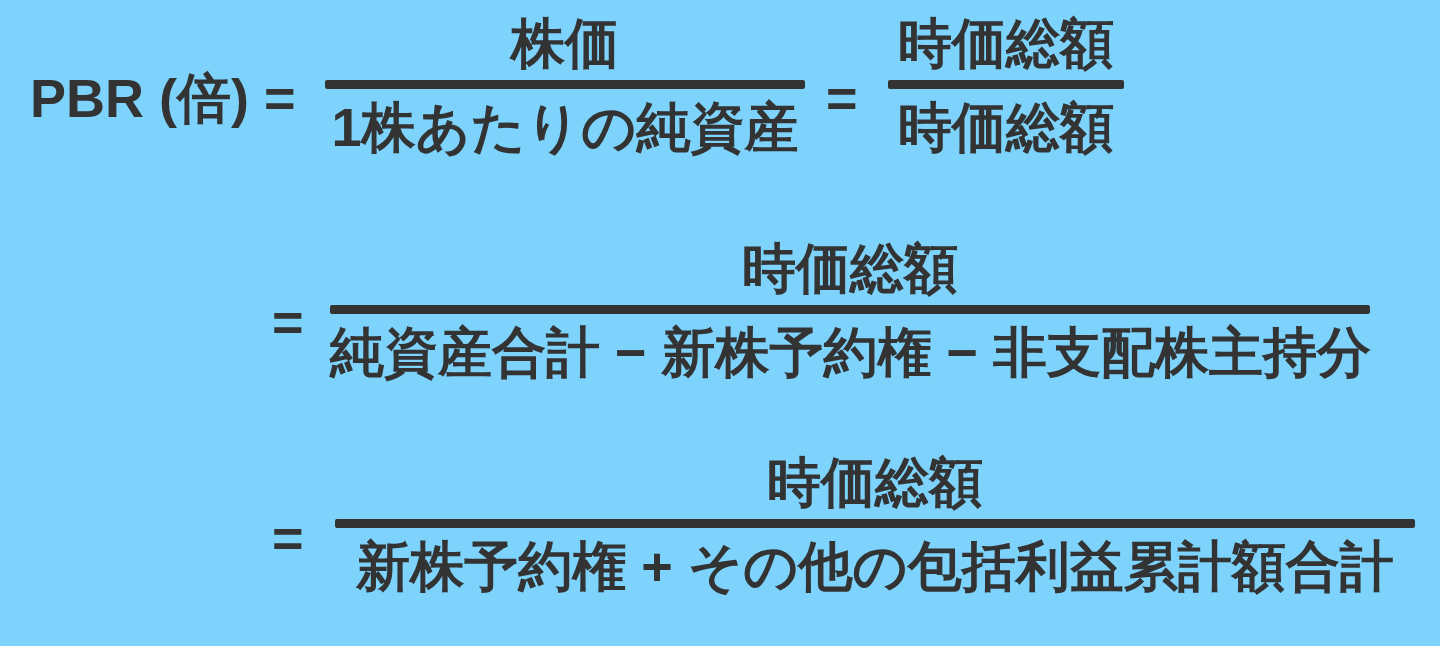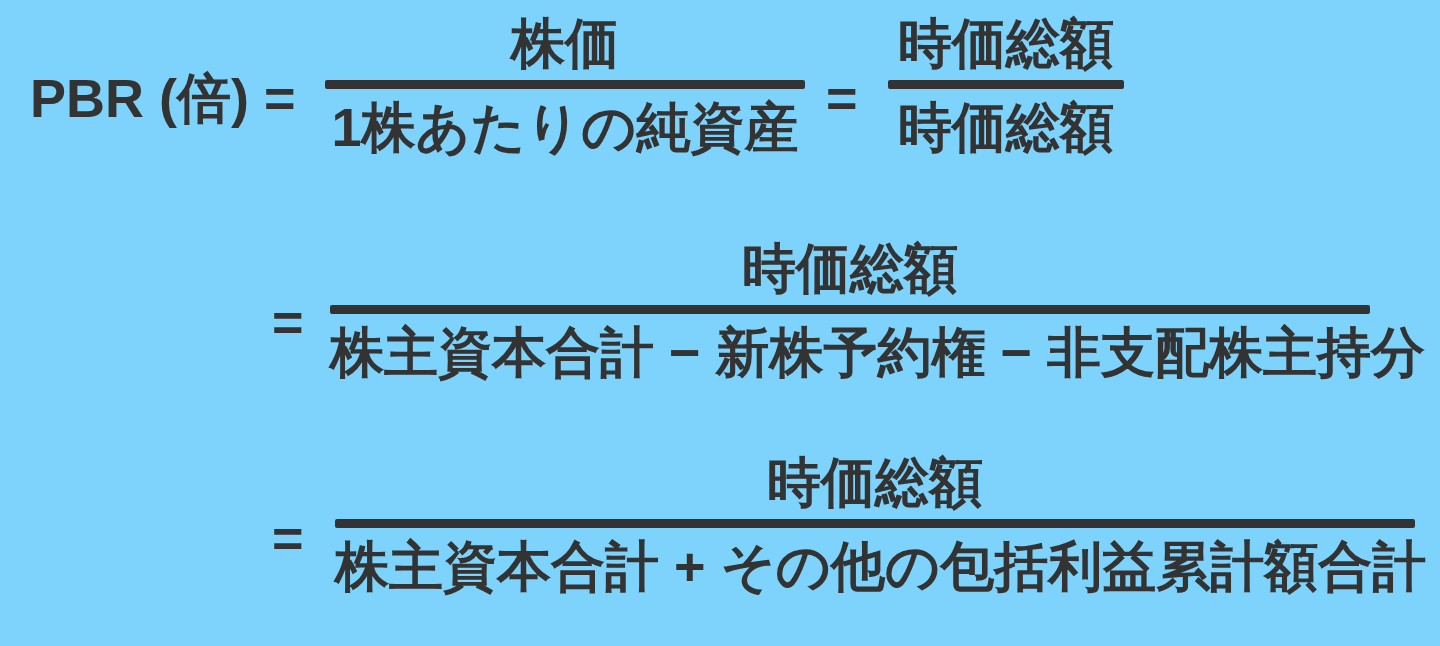--- a/index.html
+++ b/index.html
@@ -75,24 +75,24 @@
     <div class="num">時価総額</div>
     <div class="bar"></div>
     <div class="den">時価総額</div>
   </div>
 
   <div class="txt eq3">=</div>
 
   <div class="frac frac3">
     <div class="num">時価総額</div>
     <div class="bar"></div>
-    <div class="den">株主資本合計 − 新株予約権 − 非支配株主持分</div>
+    <div class="den">純資産合計 − 新株予約権 − 非支配株主持分</div>
   </div>
 
   <div class="txt eq4">=</div>
 
   <div class="frac frac4">
     <div class="num">時価総額</div>
     <div class="bar"></div>
-    <div class="den">株主資本合計 + その他の包括利益累計額合計</div>
+    <div class="den">新株予約権 + その他の包括利益累計額合計</div>
   </div>
 
 </div>
 
 </body></html>

